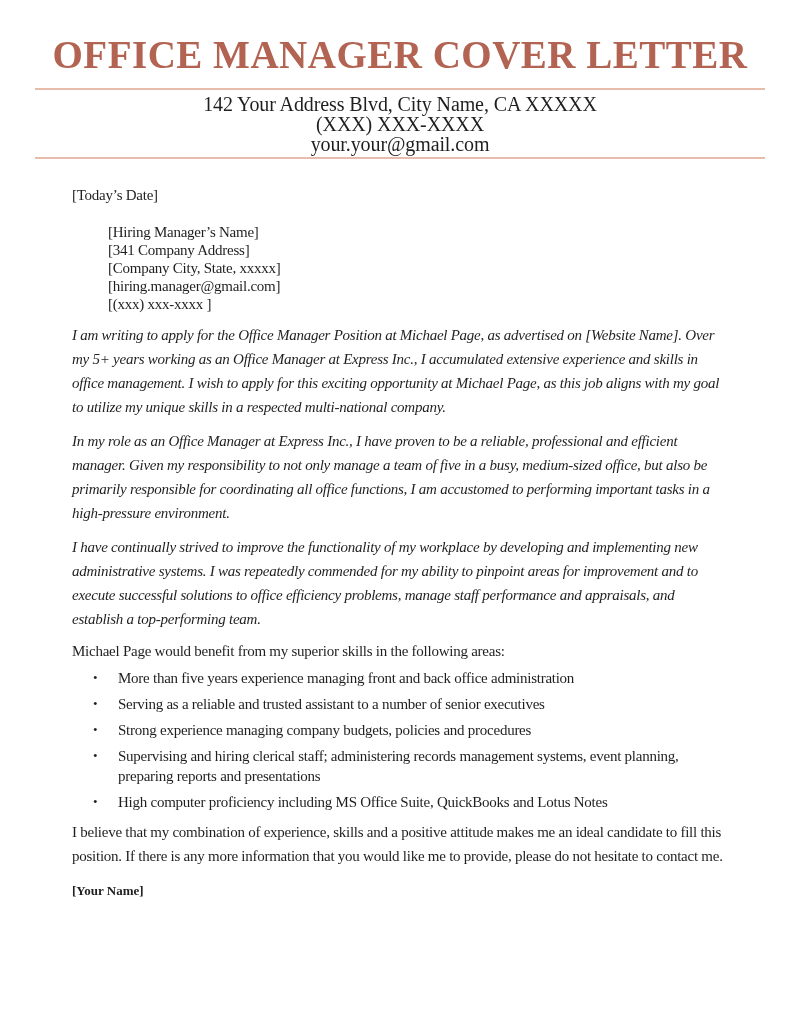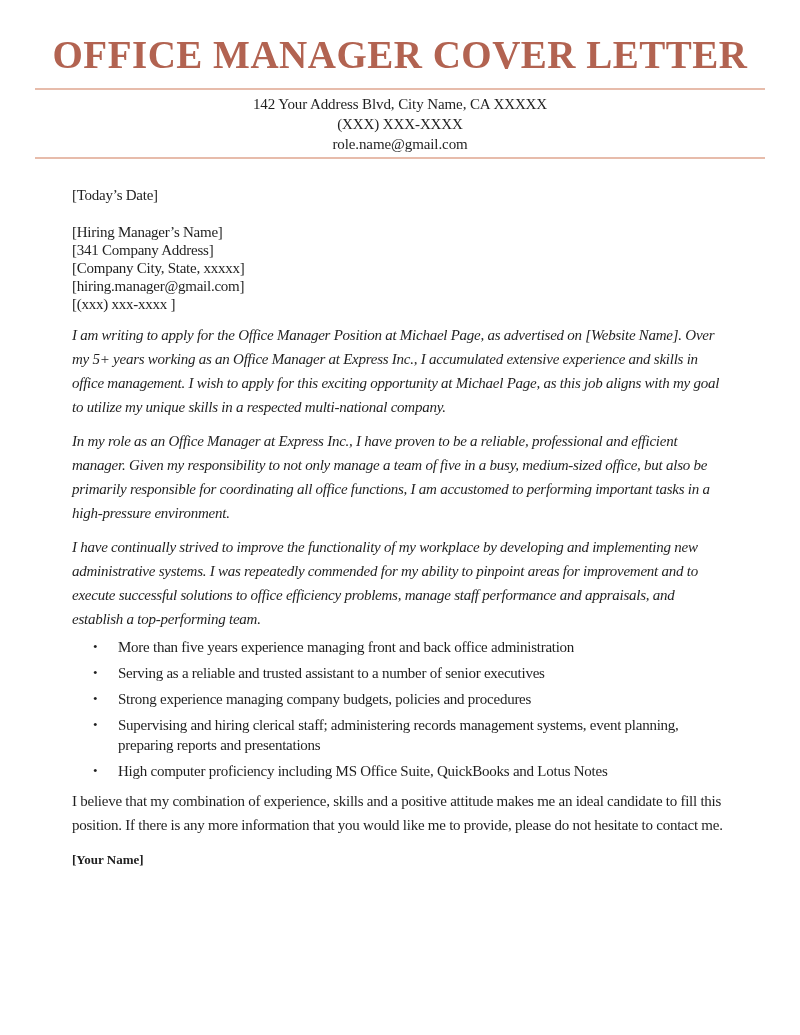--- a/index.html
+++ b/index.html
@@ -31,31 +31,31 @@
   .divider{
     border:none;
     border-top:2px solid var(--divider);
     margin:11px 35px 0;
     height:0;
   }
   .divider.second{margin-top:3px;}
   .contact{
     margin-top:4px;
     text-align:center;
-    font-size:15px;
+    font-size:20px;
     line-height:20px;
     letter-spacing:-0.1px;
   }
   .letter{
     padding:0 72px;
     font-size:15px;
     letter-spacing:-0.25px;
   }
   .date-line{margin-top:25px;line-height:22px;}
-  .recipient{margin-top:17px;line-height:18px;}
+  .recipient{margin-top:17px;line-height:18px;margin-left:36px;}
   .salutation{margin-top:13px;line-height:22px;}
   .para{margin-top:10px;line-height:24px;font-style:italic;}
   .skills-intro{margin-top:9px;line-height:22px;}
   .skills{margin-top:6px;}
   .skill{
     display:flex;
     align-items:flex-start;
     margin-top:6px;
     line-height:20px;
     padding-left:21px;
@@ -81,21 +81,21 @@
 
 <div class="page">
 
   <div class="title">OFFICE MANAGER COVER LETTER</div>
 
   <hr class="divider">
 
   <div class="contact">
     <div>142 Your Address Blvd, City Name, CA XXXXX</div>
     <div>(XXX) XXX-XXXX</div>
-    <div>role.name@gmail.com</div>
+    <div>your.your@gmail.com</div>
   </div>
 
   <hr class="divider second">
 
   <div class="letter">
 
     <div class="date-line">[Today’s Date]</div>
 
     <div class="recipient">
       <div>[Hiring Manager’s Name]</div>
@@ -103,20 +103,21 @@
       <div>[Company City, State, xxxxx]</div>
       <div>[hiring.manager@gmail.com]</div>
       <div>[(xxx) xxx-xxxx ]</div>
     </div>
 
 
     <div class="para">I am writing to apply for the Office Manager Position at Michael Page, as advertised on [Website Name]. Over my 5+ years working as an Office Manager at Express Inc., I accumulated extensive experience and skills in office management. I wish to apply for this exciting opportunity at Michael Page, as this job aligns with my goal to utilize my unique skills in a respected multi-national company.</div>
     <div class="para">In my role as an Office Manager at Express Inc., I have proven to be a reliable, professional and efficient manager. Given my responsibility to not only manage a team of five in a busy, medium-sized office, but also be primarily responsible for coordinating all office functions, I am accustomed to performing important tasks in a high-pressure environment.</div>
     <div class="para">I have continually strived to improve the functionality of my workplace by developing and implementing new administrative systems. I was repeatedly commended for my ability to pinpoint areas for improvement and to execute successful solutions to office efficiency problems, manage staff performance and appraisals, and establish a top-performing team.</div>
 
+    <div class="skills-intro">Michael Page would benefit from my superior skills in the following areas:</div>
 
     <div class="skills">
       <div class="skill">
         <span class="dot">•</span>
         <span class="skill-text">More than five years experience managing front and back office administration</span>
       </div>
       <div class="skill">
         <span class="dot">•</span>
         <span class="skill-text">Serving as a reliable and trusted assistant to a number of senior executives</span>
       </div>

